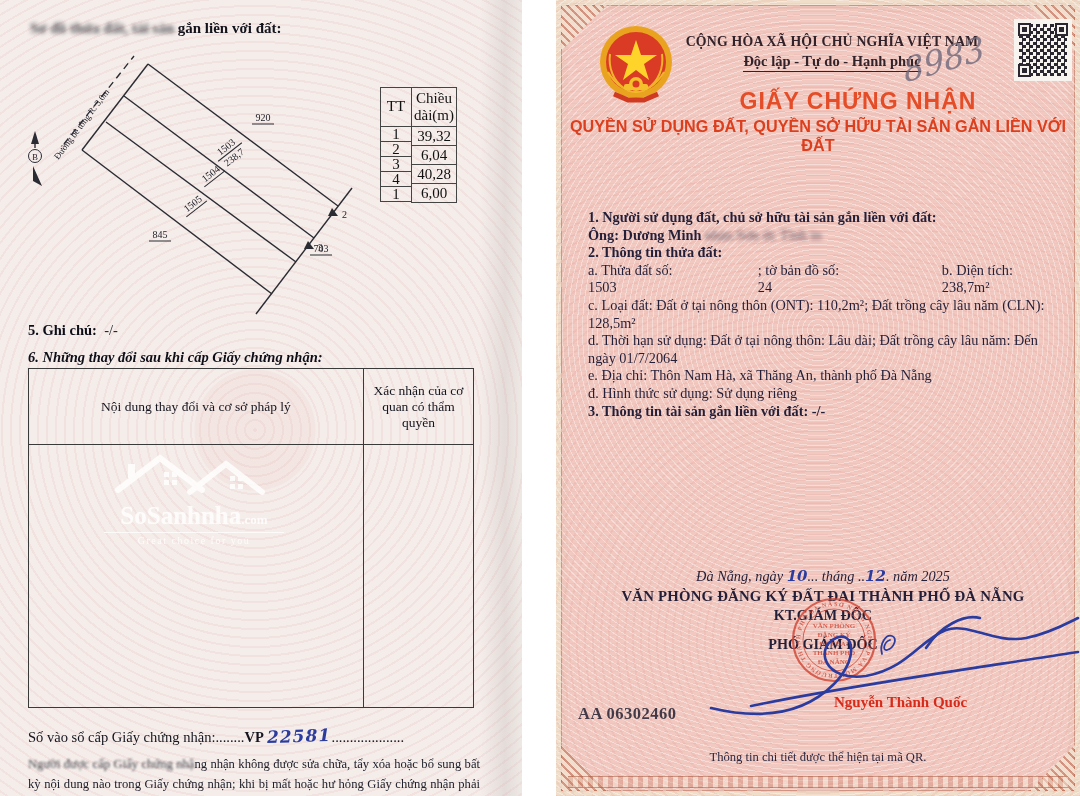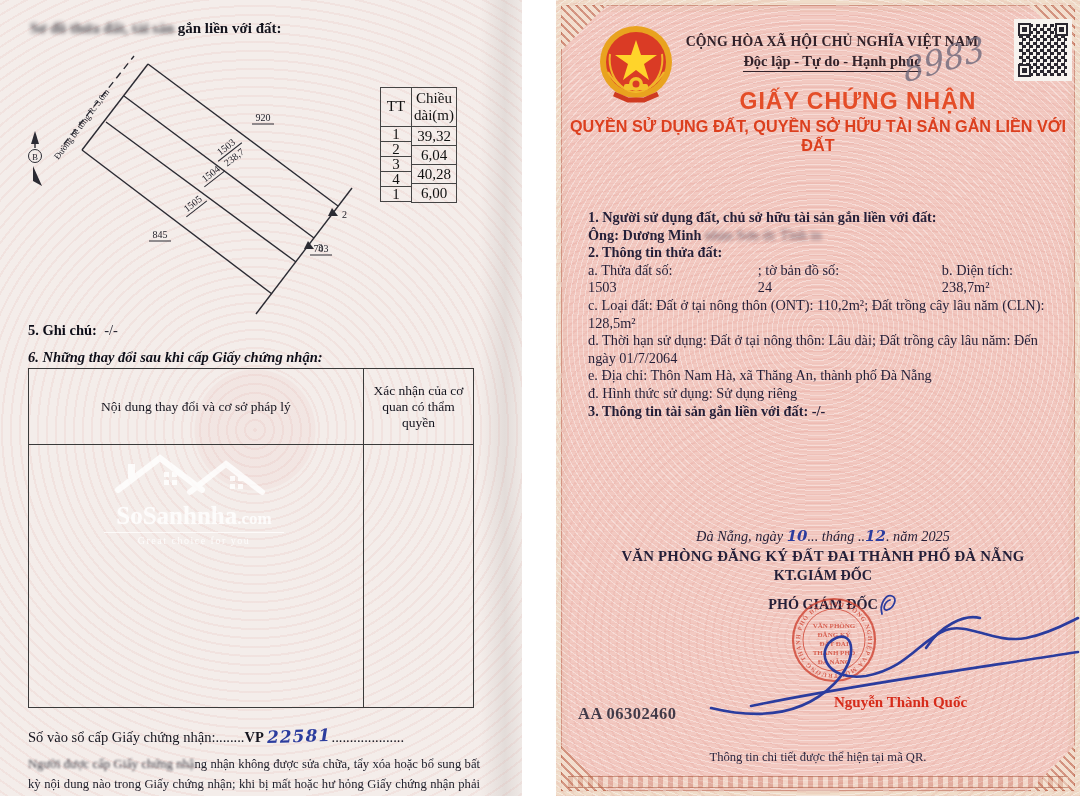--- a/index.html
+++ b/index.html
@@ -36,21 +36,21 @@
   .lp-serial{position:absolute;left:28px;top:726px;font-size:14.5px;color:#15151f;}
   .lp-serial .vp{font-weight:bold;}
   .ink{color:#2b3c9e;font-style:italic;font-weight:bold;font-family:"DejaVu Serif",serif;}
   .lp-serial .num{font-size:17px;letter-spacing:1px;transform:rotate(-2deg);display:inline-block;}
   .lp-footer{position:absolute;left:28px;top:755px;width:452px;font-size:12.6px;line-height:1.55;
     text-align:justify;color:#20202c;}
   .lp-watermark{position:absolute;left:104px;top:446px;width:180px;text-align:center;
     color:#fff;opacity:.85;}
   .lp-watermark .wm-name{font-size:25px;font-weight:bold;font-family:"Liberation Serif",serif;
     text-shadow:0 0 2px rgba(255,255,255,.35);}
-  .lp-watermark .wm-tld{font-size:17px;font-weight:bold;}
+  .lp-watermark .wm-tld{font-size:13px;font-weight:bold;}
   .lp-watermark .wm-tag{font-size:10px;letter-spacing:1.5px;border-top:1px solid rgba(255,255,255,.9);
     margin-top:2px;padding-top:2px;}
   
   .page-right{position:absolute;left:556px;top:0;width:524px;height:796px;background:#f2c9c1;
     box-shadow:inset 0 0 0 5px #f0ddca, inset 0 0 0 6px rgba(186,108,84,.55), inset 0 0 0 12px rgba(235,196,184,.6);}
   .page-right .texture{position:absolute;inset:0;
     background:
       repeating-radial-gradient(circle at 262px 330px, rgba(255,255,255,0.35) 0 1px, rgba(0,0,0,0) 1px 5px),
       repeating-radial-gradient(circle at 262px 640px, rgba(214,120,110,0.10) 0 2px, rgba(0,0,0,0) 2px 8px),
       repeating-linear-gradient(0deg, rgba(229,160,150,.14) 0 1px, rgba(0,0,0,0) 1px 4px);}
@@ -79,21 +79,21 @@
     font-family:"DejaVu Serif",serif;color:rgba(110,104,122,.8);transform:rotate(-16deg) skewX(-8deg);}
   .rp-title{position:absolute;left:0;top:88px;width:100%;text-align:center;
     font-family:"Liberation Sans",sans-serif;font-weight:bold;font-size:23px;letter-spacing:1px;color:#e44d28;padding-left:40px;}
   .rp-subtitle{position:absolute;left:4px;top:117px;width:516px;text-align:center;
     font-family:"Liberation Sans",sans-serif;font-weight:bold;font-size:16.2px;color:#dc3f1e;}
   .rp-body{position:absolute;left:32px;top:209px;width:474px;font-size:14.3px;line-height:17.6px;color:#241f38;}
   .rp-body .bold{font-weight:bold;}
   .rp-body .row-ab{display:flex;}
   .rp-body .row-ab .gap1{width:56px;} .rp-body .row-ab .gap2{width:88px;}
   .rp-issue{position:absolute;left:30px;top:527px;width:474px;text-align:center;color:#241f38;}
-  .rp-issue .date-line{font-size:14.3px;}
+  .rp-issue .date-line{font-size:14.3px;margin-top:40px;}
   .rp-issue .office{font-size:14.8px;font-weight:bold;margin-top:3px;letter-spacing:.2px;}
   .rp-issue .kt{font-size:14.2px;font-weight:bold;margin-top:2px;}
   .rp-issue .deputy{font-size:14.2px;font-weight:bold;margin-top:12px;position:relative;display:inline-block;}
   .rp-issue .paraph{position:absolute;right:-22px;top:-4px;}
   .rp-stamp{position:absolute;left:234px;top:596px;opacity:.8;}
   .rp-sign{position:absolute;left:140px;top:588px;}
   .rp-signer{position:absolute;left:278px;top:694px;font-size:15px;font-weight:bold;color:#d62b1a;}
   .rp-serial{position:absolute;left:22px;top:704px;font-size:16.5px;font-weight:bold;
     color:#423a48;letter-spacing:.5px;}
   .rp-qrnote{position:absolute;left:0;top:750px;width:100%;text-align:center;font-size:12.6px;color:#2c2740;}

